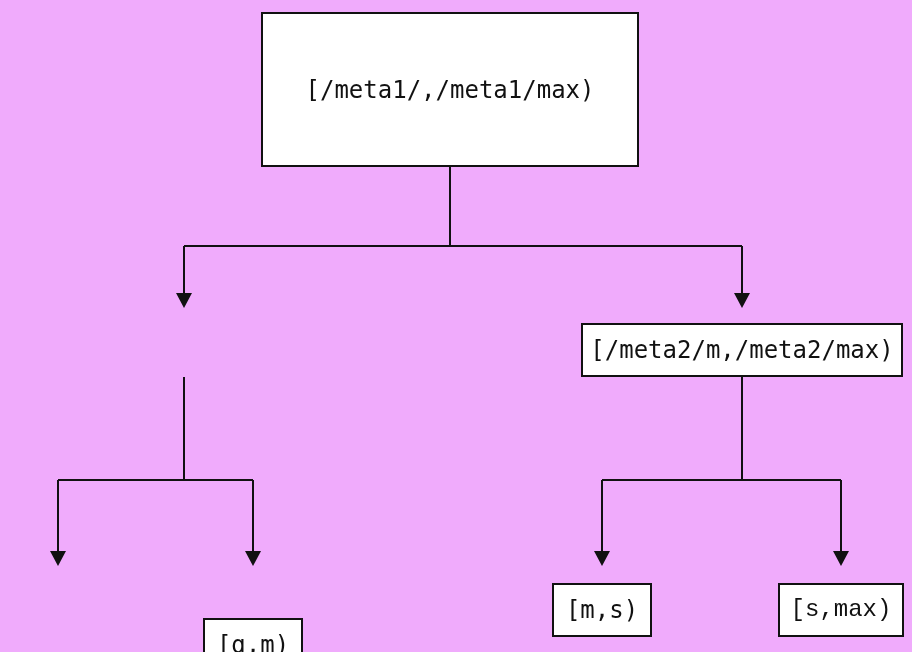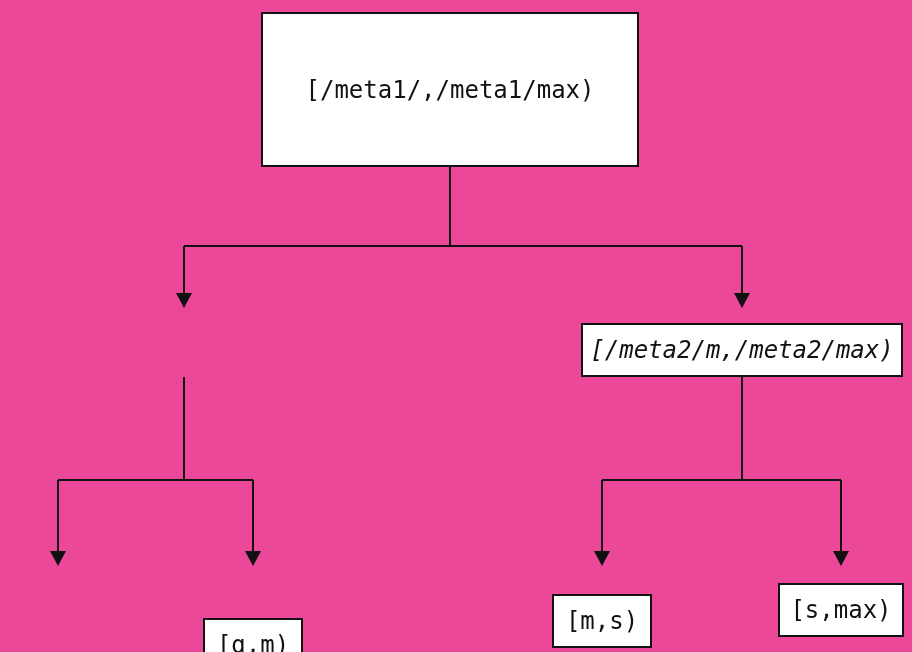--- a/index.html
+++ b/index.html
@@ -4,21 +4,21 @@
 <style>
   html, body {
     margin: 0;
     padding: 0;
     background: #ffffff;
   }
   .canvas {
     position: relative;
     width: 912px;
     height: 652px;
-    background: #ec4899;
+    background: #f0abfc;
     font-family: "DejaVu Sans Mono", "Liberation Mono", monospace;
     overflow: hidden;
   }
   .edges {
     position: absolute;
     left: 0;
     top: 0;
     width: 912px;
     height: 652px;
   }
@@ -30,25 +30,25 @@
     color: #111111;
     display: flex;
     align-items: center;
     justify-content: center;
     font-size: 24px;
     line-height: 1;
     white-space: nowrap;
   }
   .node-root  { left: 261px; top: 12px;  width: 378px; height: 155px; }
   .node-left  { left: 22px;  top: 323px; width: 324px; height: 54px; }
-  .node-right { left: 581px; top: 323px; width: 322px; height: 54px; font-style: italic; }
+  .node-right { left: 581px; top: 323px; width: 322px; height: 54px; }
   .node-leaf-ag   { left: 8px;   top: 583px; width: 100px; height: 54px; }
   .node-leaf-gm   { left: 203px; top: 618px; width: 100px; height: 54px; }
-  .node-leaf-ms   { left: 552px; top: 583px; width: 100px; height: 54px; margin-top: 11px; }
-  .node-leaf-smax { left: 778px; top: 583px; width: 126px; height: 54px; }
+  .node-leaf-ms   { left: 552px; top: 583px; width: 100px; height: 54px; }
+  .node-leaf-smax { left: 778px; top: 583px; width: 126px; height: 54px; font-family: Liberation Mono, monospace; }
 </style>
 </head>
 <body>
 
 <div class="canvas">
 
   <svg class="edges" viewBox="0 0 912 652" xmlns="http://www.w3.org/2000/svg">
     <g stroke="#111111" stroke-width="2" fill="none">
 
       <path d="M450 167 V246"></path>

